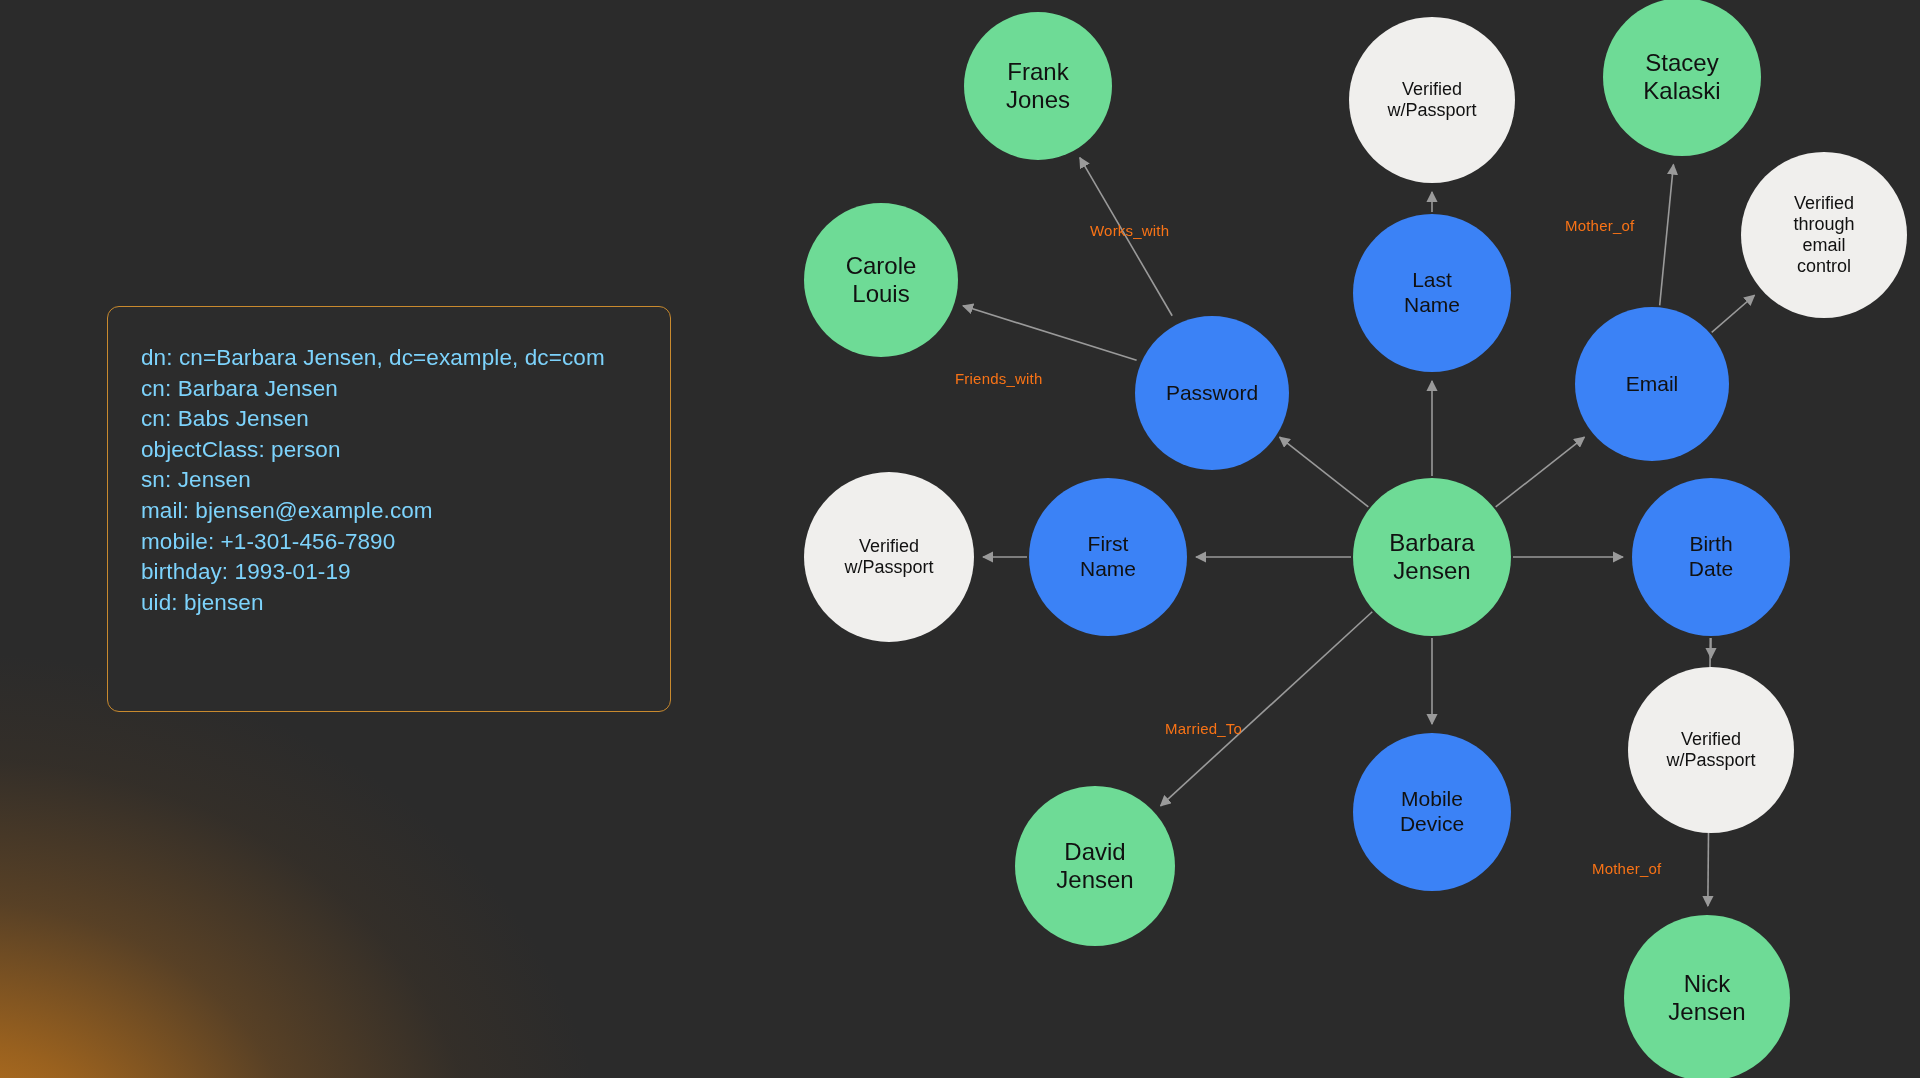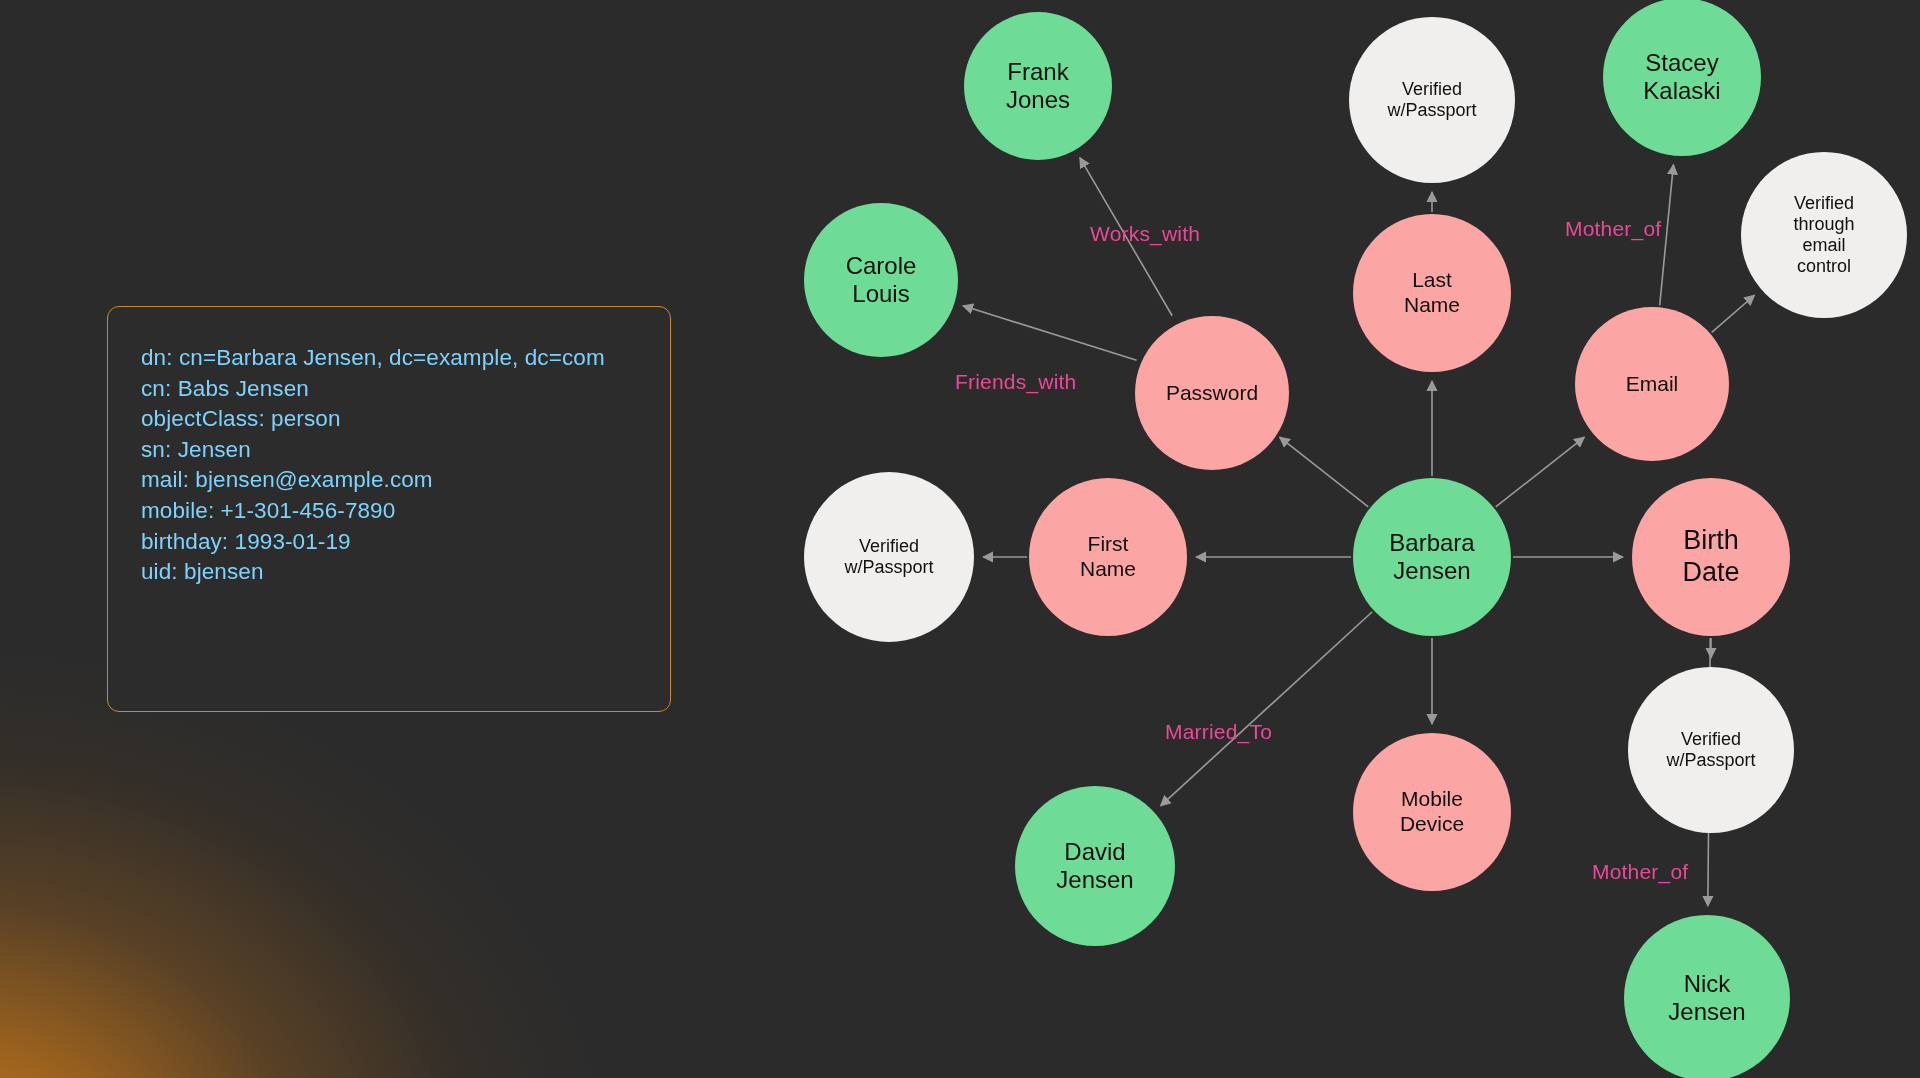--- a/index.html
+++ b/index.html
@@ -42,28 +42,28 @@
     border-radius:50%;
     display:flex;align-items:center;justify-content:center;
     text-align:center;
     box-sizing:border-box;
     color:#111;
     line-height:1.18;
     z-index:5;
   }
   .node .nlabel{ white-space:pre-line; display:block; }
   .node.person{ background:#6edb96; }
-  .node.attr  { background:#fca5a5; }
+  .node.attr  { background:#3b82f6; }
   .node.verif { background:#f0efed; }
 
   
   .edge-label{
     position:absolute;
-    color:#ec4899;
-    font-size:21px;
+    color:#f97316;
+    font-size:15px;
     white-space:nowrap;
     z-index:6;
     letter-spacing:0.2px;
   }
 </style>
 </head>
 <body>
 
 <div id="glow"></div>
 
@@ -125,21 +125,21 @@
         <span class="nlabel">Last
 Name</span>
       </div>
       <div class="node attr" style="left: 1575px; top: 307px; width: 154px; height: 154px; font-size: 21px;">
         <span class="nlabel">Email</span>
       </div>
       <div class="node attr" style="left: 1029px; top: 478px; width: 158px; height: 158px; font-size: 21px;">
         <span class="nlabel">First
 Name</span>
       </div>
-      <div class="node attr" style="left: 1632px; top: 478px; width: 158px; height: 158px; font-size: 27px;">
+      <div class="node attr" style="left: 1632px; top: 478px; width: 158px; height: 158px; font-size: 21px;">
         <span class="nlabel">Birth
 Date</span>
       </div>
       <div class="node attr" style="left: 1353px; top: 733px; width: 158px; height: 158px; font-size: 21px;">
         <span class="nlabel">Mobile
 Device</span>
       </div>
       <div class="node verif" style="left: 1349px; top: 17px; width: 166px; height: 166px; font-size: 18px;">
         <span class="nlabel">Verified
 w/Passport</span>
@@ -164,20 +164,21 @@
       <div class="edge-label" style="left: 955px; top: 370px;">Friends_with</div>
       <div class="edge-label" style="left: 1565px; top: 217px;">Mother_of</div>
       <div class="edge-label" style="left: 1165px; top: 720px;">Married_To</div>
       <div class="edge-label" style="left: 1592px; top: 860px;">Mother_of</div>
     </div>
 </div>
 
 <div id="ldif-panel">
   <div id="ldif-lines">
       <div class="line">dn: cn=Barbara Jensen, dc=example, dc=com</div>
+      <div class="line">cn: Barbara Jensen</div>
       <div class="line">cn: Babs Jensen</div>
       <div class="line">objectClass: person</div>
       <div class="line">sn: Jensen</div>
       <div class="line">mail: bjensen@example.com</div>
       <div class="line">mobile: +1-301-456-7890</div>
       <div class="line">birthday: 1993-01-19</div>
       <div class="line">uid: bjensen</div>
     </div>
 </div>
 

